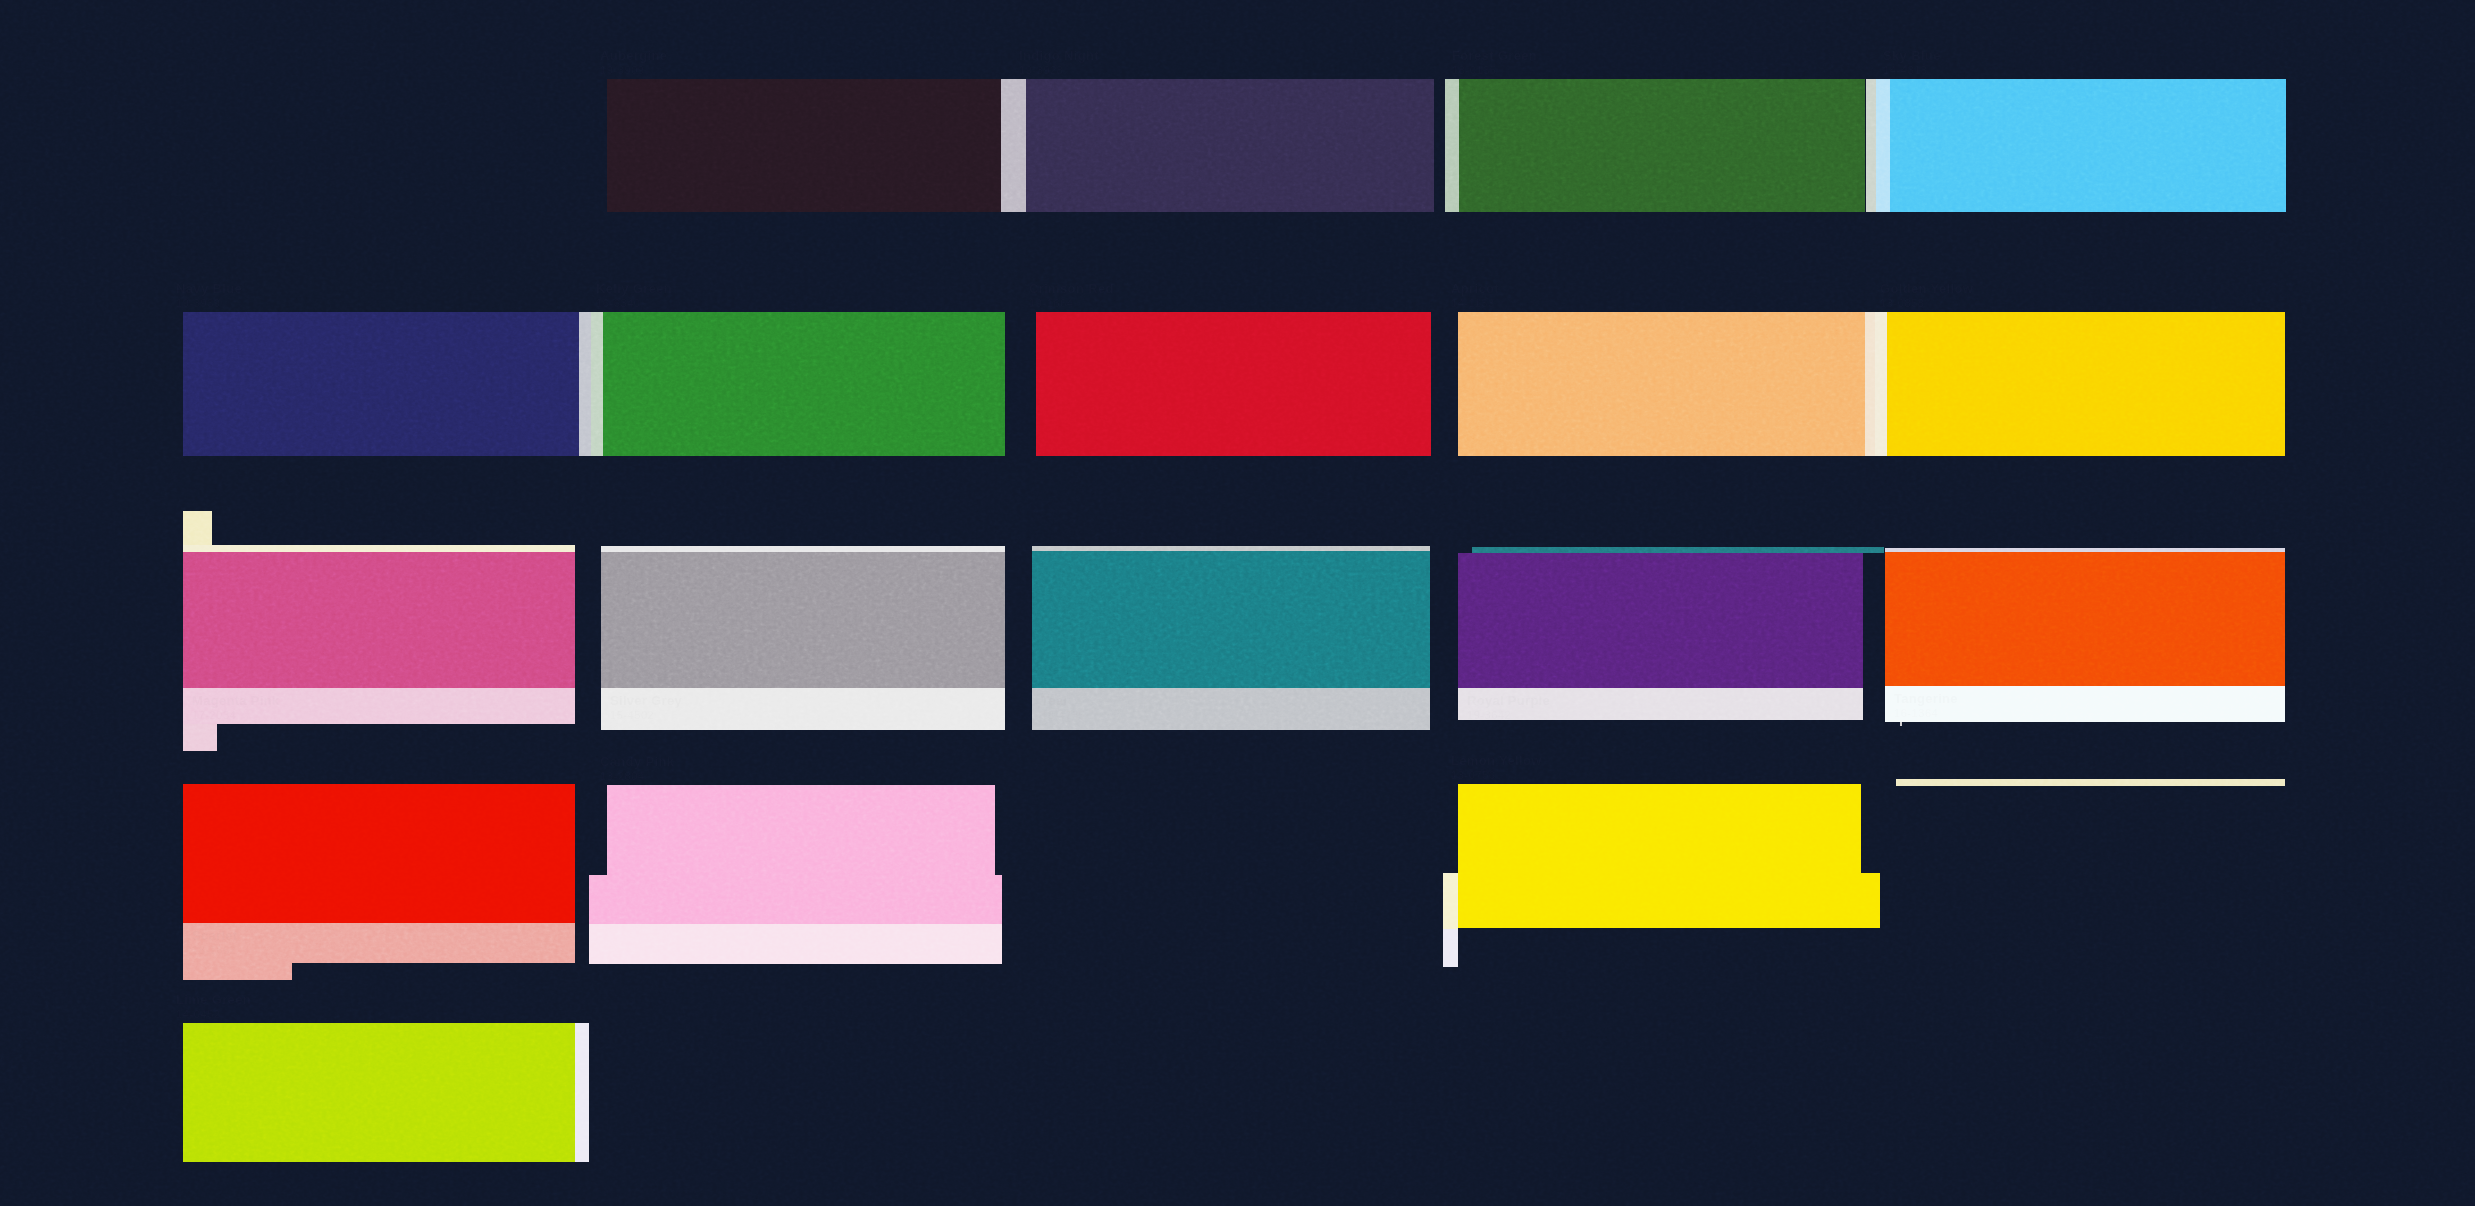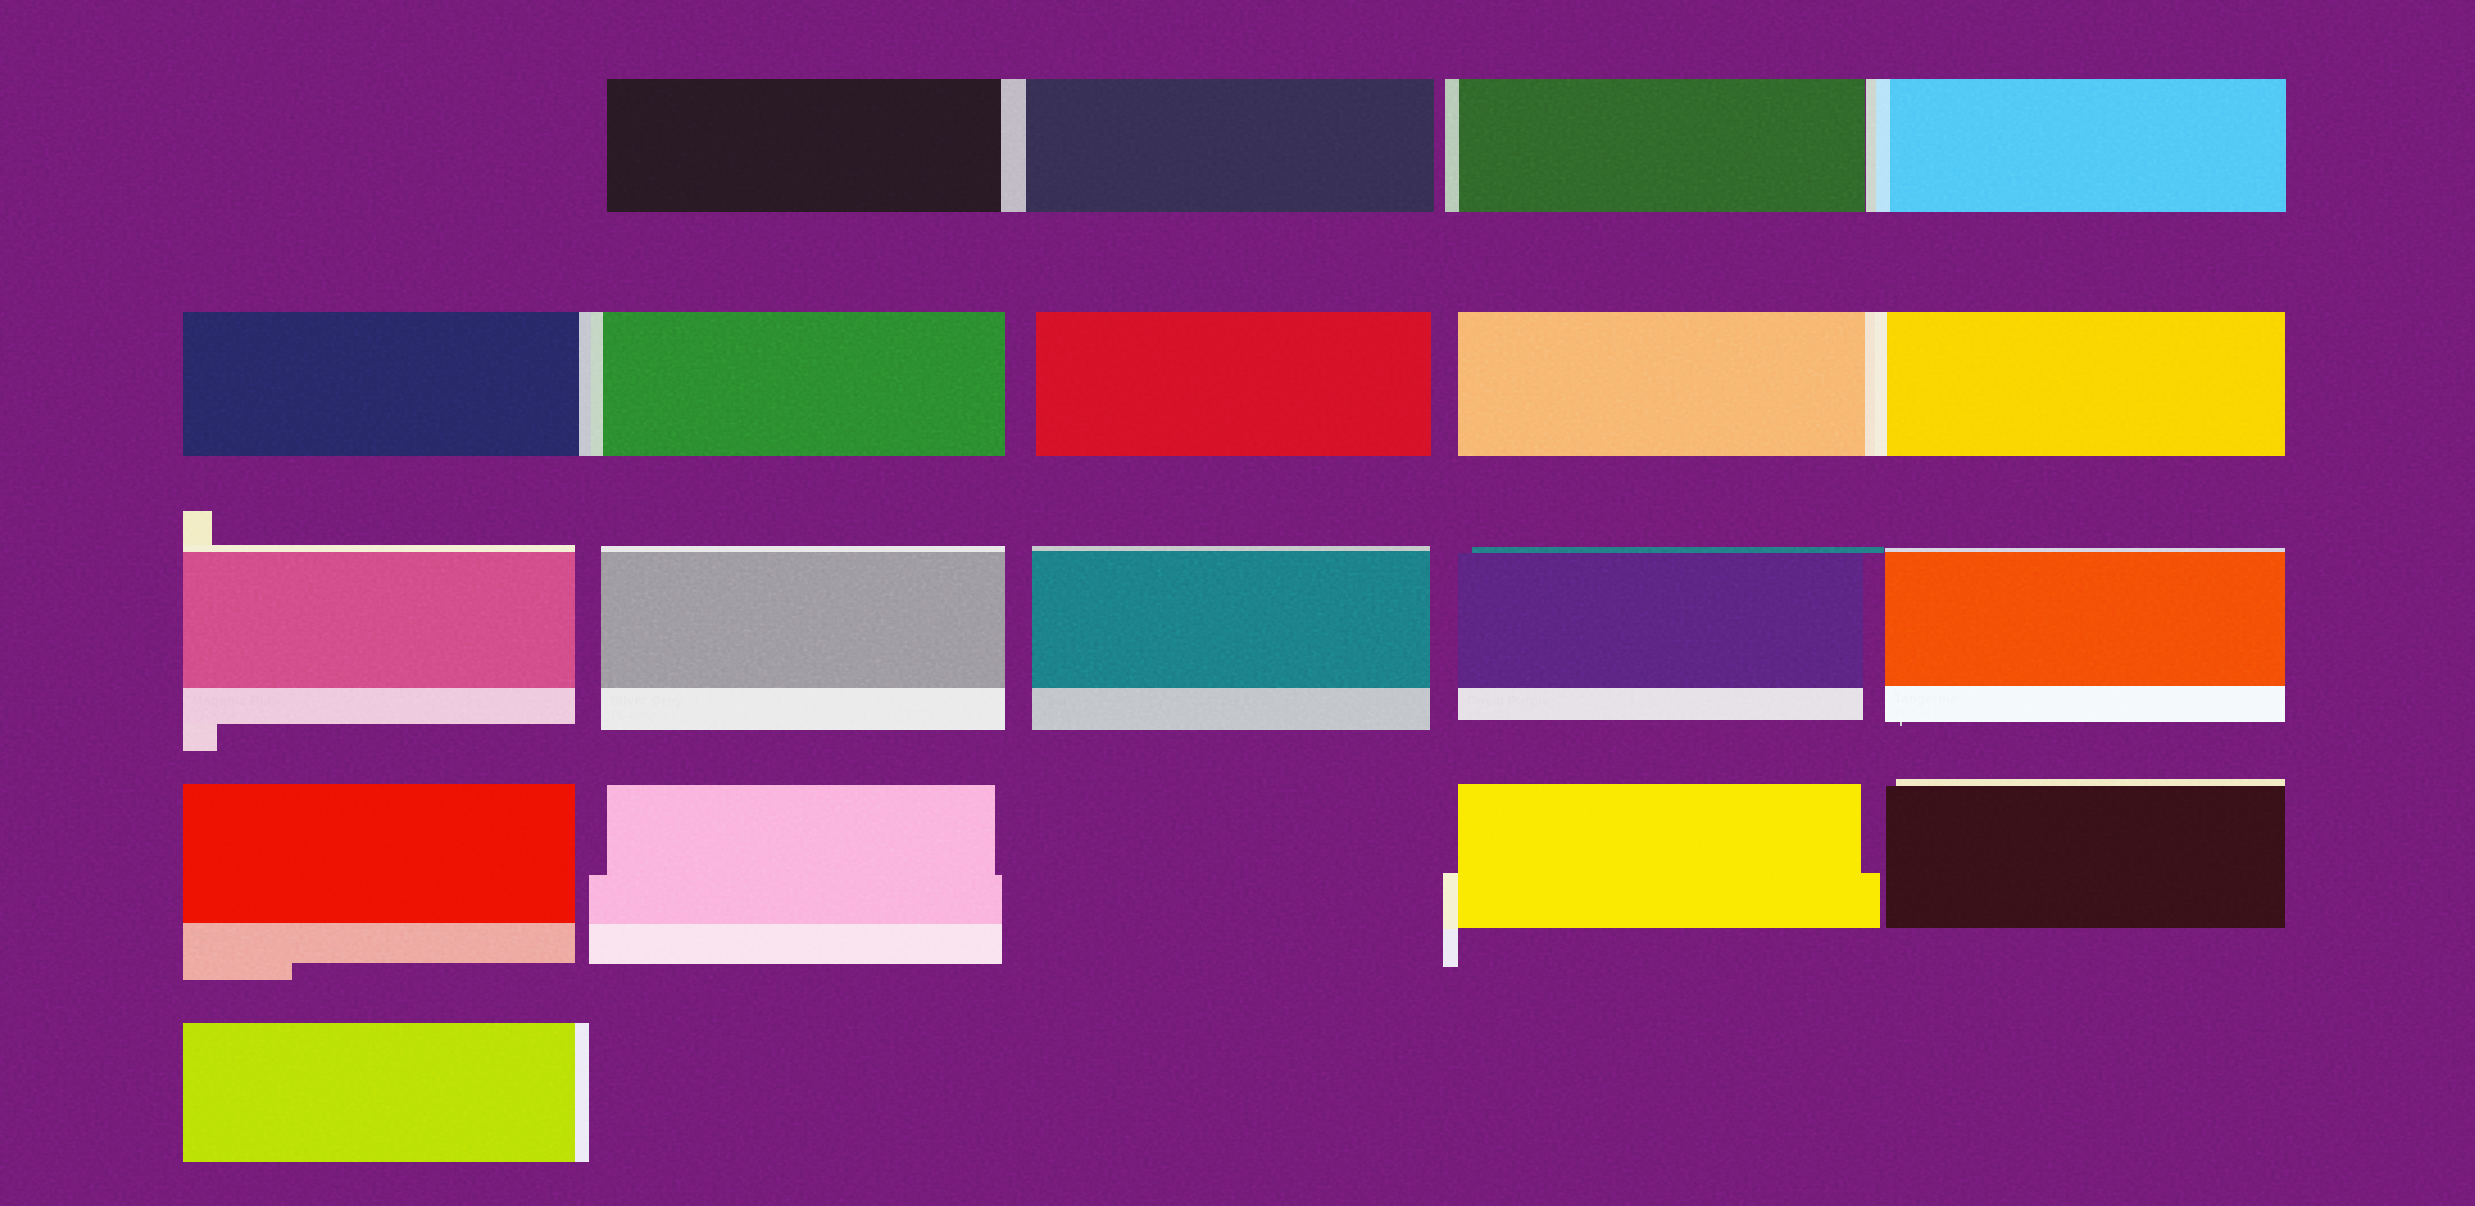--- a/index.html
+++ b/index.html
@@ -1,18 +1,18 @@
 <!DOCTYPE html>
 <html><head>
 <meta charset="utf-8">
 <style>
   html,body{margin:0;padding:0;background:#ffffff;}
   body{width:2475px;height:1206px;background:#fff;
        font-family:"Liberation Sans",sans-serif;position:relative;overflow:hidden;}
-  .stage{position:absolute;left:0;top:0;width:2475px;height:1206px;background:#701a75;}
+  .stage{position:absolute;left:0;top:0;width:2475px;height:1206px;background:#0f172a;}
   .band{position:absolute;}
   .swatch-card{position:absolute;}
   .block{position:absolute;left:0;top:0;width:100%;}
   .toprule{position:absolute;left:0;width:100%;}
   .caption{position:absolute;left:0;width:100%;overflow:hidden;}
   .ghost{position:absolute;white-space:nowrap;font-size:13px;line-height:14px;
          font-weight:600;letter-spacing:.35px;color:rgba(150,148,154,.022);}
   .ghost.code{font-size:11px;font-weight:400;letter-spacing:.6px;}
   .cap-text{position:absolute;left:9px;top:5px;white-space:nowrap;font-size:13px;
             line-height:15px;font-weight:700;letter-spacing:.3px;color:rgba(128,126,133,.030);}
@@ -138,25 +138,20 @@
     </div>
     <div class="band" style="left: 1458px; top: 873px; width: 422px; height: 55px; background: rgb(250, 232, 0);"></div>
     <div class="band" style="left: 1443px; top: 873px; width: 15px; height: 56px; background: rgb(246, 242, 206);"></div>
     <div class="band" style="left: 1443px; top: 929px; width: 15px; height: 38px; background: rgb(236, 234, 245);"></div>
     <div class="swatch-card" style="left: 1458px; top: 784px; width: 403px; height: 89px;">
       <div class="block" style="height: 89px; background: rgb(250, 232, 0);"></div>
       <span class="ghost" style="left: -7px; top: -30px;">Lemon Yellow</span>
       <span class="ghost code" style="left: -7px; top: -16px;">13-0756</span>
     </div>
     <div class="band" style="left: 1896px; top: 779px; width: 389px; height: 7px; background: rgb(240, 234, 194);"></div>
-    <div class="swatch-card" style="left: 1886px; top: 786px; width: 399px; height: 142px;">
-      <div class="block" style="height: 142px; background: rgb(54, 15, 23);"></div>
-      <span class="ghost" style="left: -7px; top: -30px;">Espresso</span>
-      <span class="ghost code" style="left: -7px; top: -16px;">19-1016</span>
-    </div>
     <div class="band" style="left: 575px; top: 1023px; width: 14px; height: 139px; background: rgb(236, 234, 245);"></div>
     <div class="swatch-card" style="left: 183px; top: 1023px; width: 392px; height: 139px;">
       <div class="block" style="height: 139px; background: rgb(185, 224, 4);"></div>
       <span class="ghost" style="left: -7px; top: -30px;">Lime Green</span>
       <span class="ghost code" style="left: -7px; top: -16px;">14-0452</span>
     </div>
   </div>
 <svg class="grain">
   <filter id="fgrain" x="0" y="0" width="100%" height="100%">
     <feTurbulence type="fractalNoise" baseFrequency="0.22 0.30" numOctaves="4" seed="7" stitchTiles="stitch"></feTurbulence>

